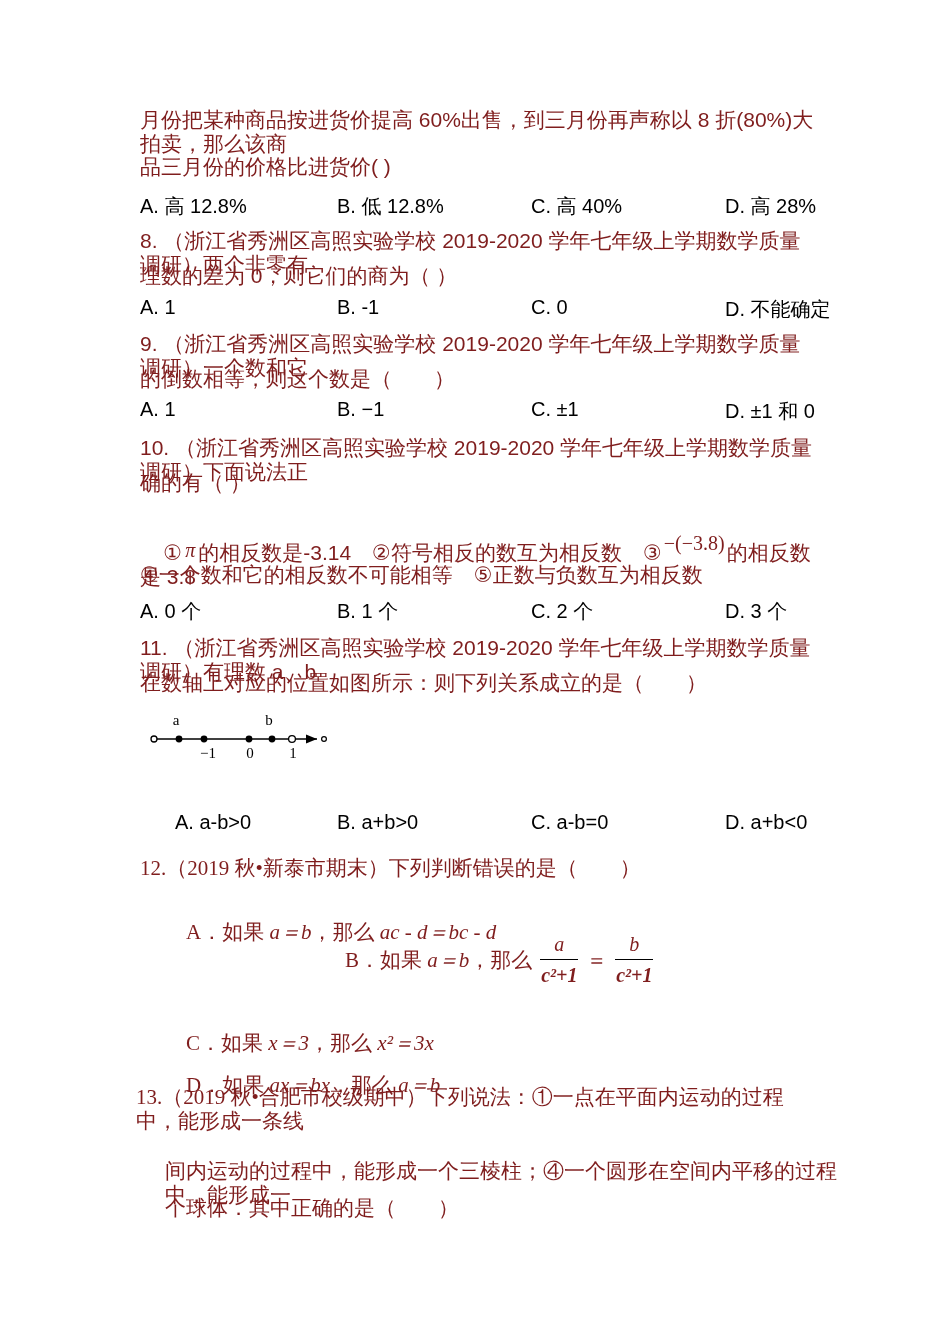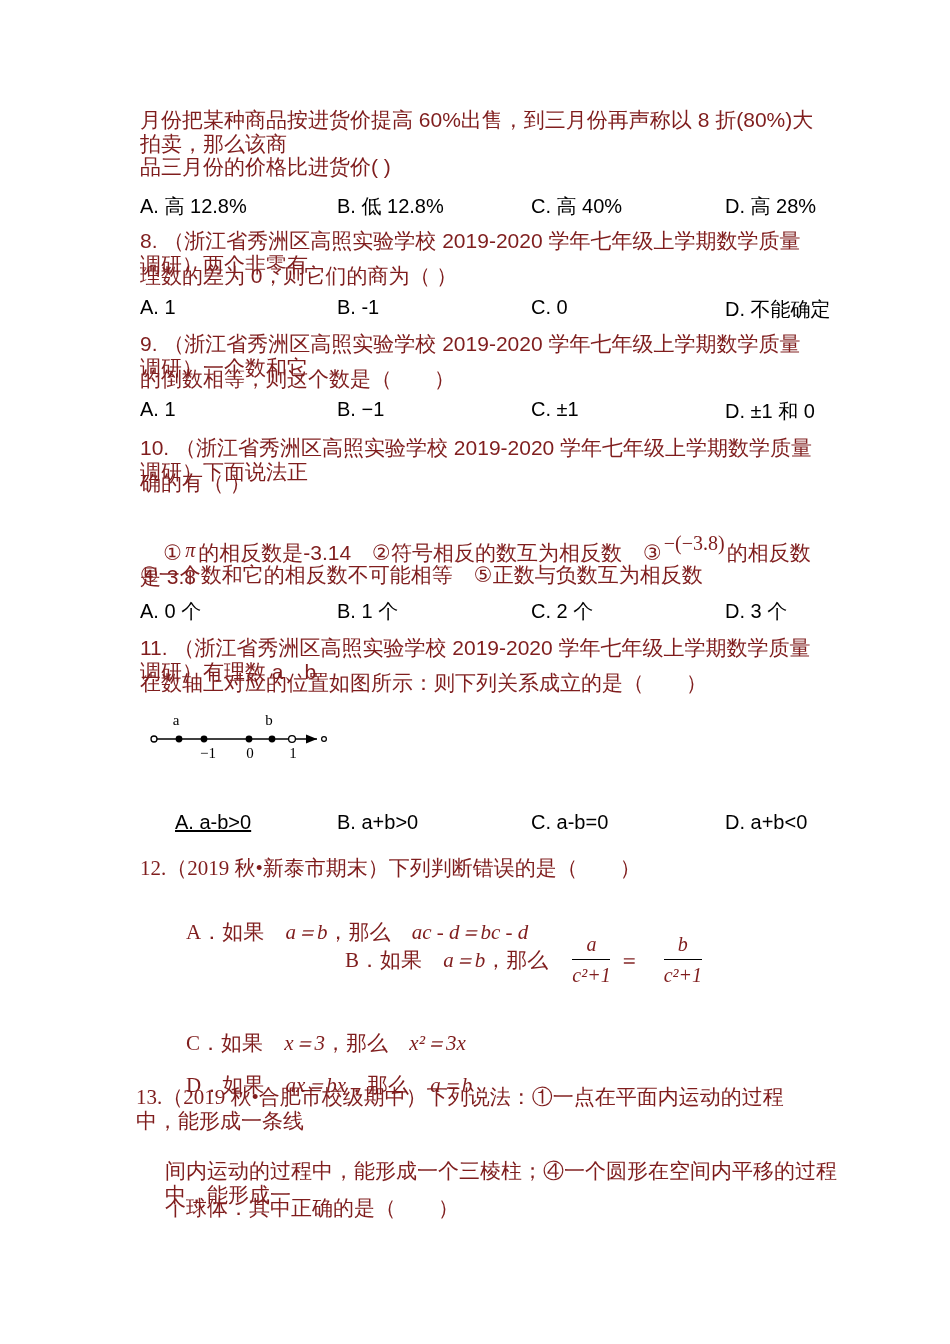--- a/index.html
+++ b/index.html
@@ -26,22 +26,22 @@
   .optrow span {
     position: absolute;
     top: 0;
     font-size: 20px;
     white-space: pre;
   }
   .opt-a { left: 0; }
   .opt-b { left: 197px; }
   .opt-c { left: 391px; }
   .opt-d { left: 585px; }
-  .opt-a-indent { left: 35px; text-decoration: underline; }
-  .mi { font-style: italic; font-family: "Liberation Serif", "DejaVu Serif", serif; margin-left: 16px; }
+  .opt-a-indent { left: 35px; }
+  .mi { font-style: italic; font-family: "Liberation Serif", "DejaVu Serif", serif; }
   .pi {
     font-style: italic;
     font-family: "Liberation Serif", "DejaVu Serif", serif;
     position: relative; top: -3px; font-size: 20px; padding: 0 3px;
   }
   .raised {
     font-family: "Liberation Serif", "DejaVu Serif", serif;
     position: relative; top: -10px; font-size: 20px; padding: 0 2px;
   }
   .fracline {
@@ -55,21 +55,21 @@
     align-items: center;
     margin: 0 8px;
     font-size: 20px;
   }
   .frac .num {
     display: block;
     border-bottom: 1.6px solid #000;
     padding: 0 14px 3px;
     text-align: center;
   }
-  .frac .den { display: block; padding-top: 3px; text-align: center; }
+  .frac .den { display: block; padding-top: 3px; text-align: center; font-weight: bold; }
   svg text {
     font-family: "Liberation Serif", "DejaVu Serif", serif;
     font-size: 15px;
     fill: #000;
   }
 </style>
 </head>
 <body>
 
 <div class="page">

